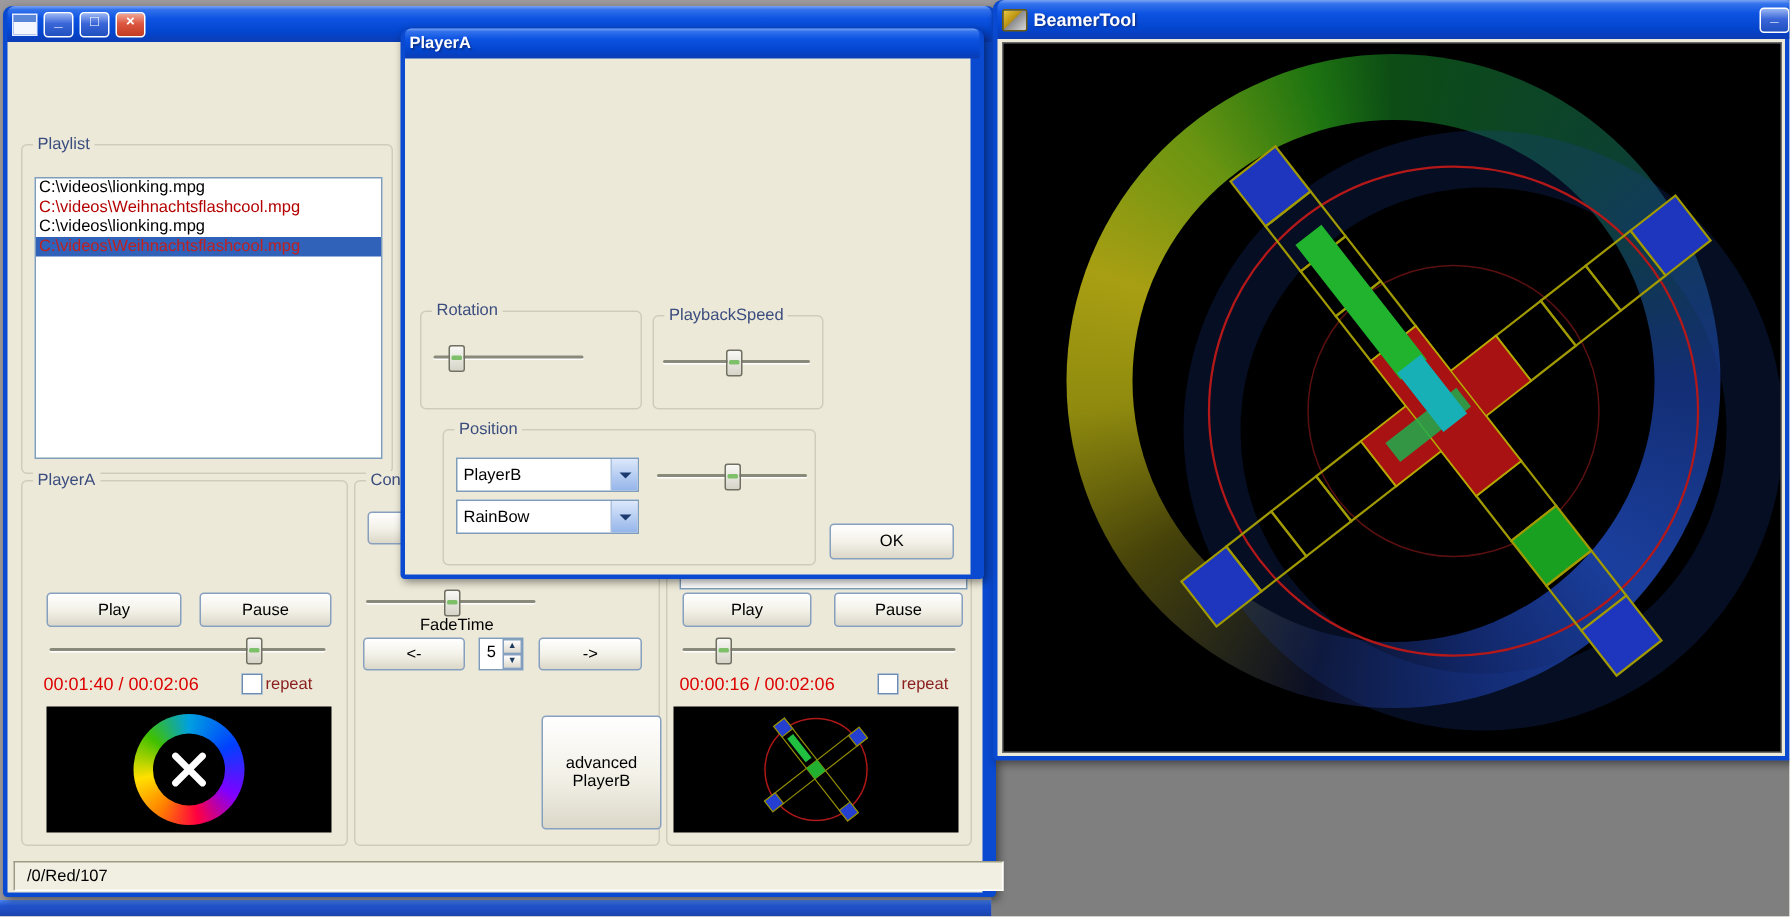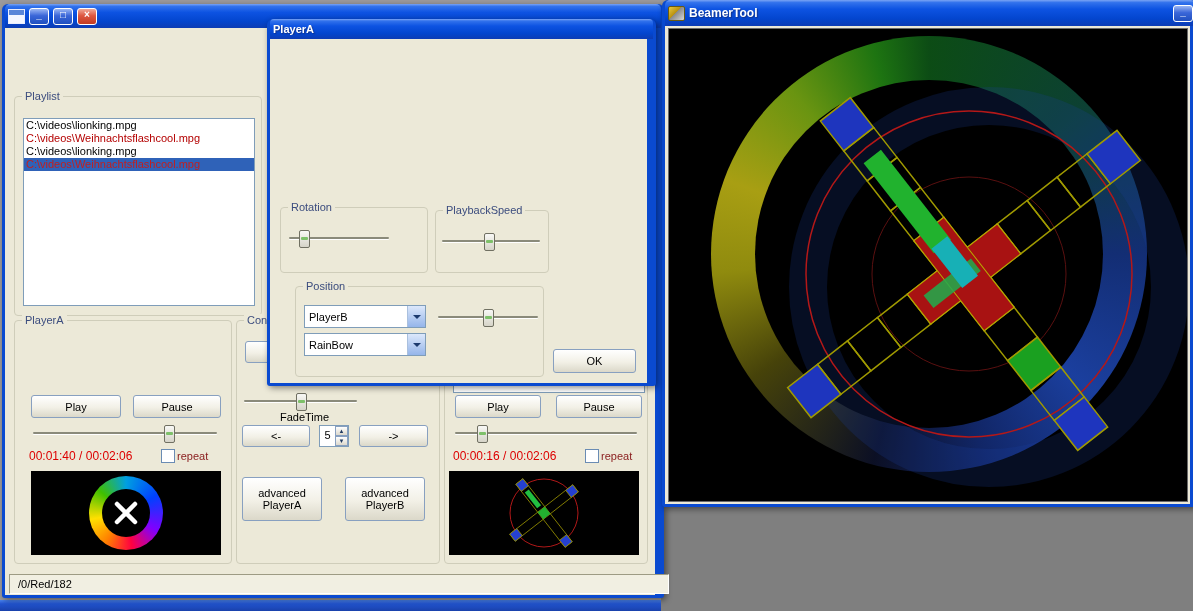--- a/index.html
+++ b/index.html
@@ -137,22 +137,21 @@
         <div style="position:absolute;left:10px;top:90px;width:115px;text-align:center">FadeTime</div>
         <div class="btn" style="left:5px;top:104px;width:66px;height:20px">&lt;-</div>
         <div class="updown" style="left:82px;top:104px;width:28px;height:20px">
           <div class="uval">5</div>
           <div class="spin">
             <div>▲</div>
             <div>▼</div>
           </div>
         </div>
         <div class="btn" style="left:122px;top:104px;width:67px;height:20px">-&gt;</div>
-        <div class="btn" style="left:5px;top:156px;width:66px;height:42px;padding:0 6px">advanced PlayerA</div>
-        <div class="btn" style="left:108px;top:156px;width:66px;height:42px;padding:0 6px">advanced PlayerB</div>
+        <div class="btn" style="left:124px;top:156px;width:66px;height:42px;padding:16px 6px">advanced PlayerB</div>
       </div>
 
       <div class="group" style="left:439px;top:292px;width:202px;height:242px">
         <div class="textbox" style="left:8px;top:47px;width:184px;height:19px"></div>
         <div class="btn" style="left:10px;top:74px;width:84px;height:21px">Play</div>
         <div class="btn" style="left:111px;top:74px;width:84px;height:21px">Pause</div>
         <div class="slider" style="left:10px;top:104px;width:182px">
           <div class="track"></div>
           <div class="thumb" style="left: 15%;"></div>
         </div>
@@ -170,21 +169,21 @@
               <rect x="90.5" y="2" width="9" height="9" fill="#2540d0"></rect>
               <rect x="90.5" y="73" width="9" height="9" fill="#2540d0"></rect>
               <rect x="90.5" y="37.5" width="9" height="9" fill="#22b030" stroke="none"></rect>
               <rect x="92.5" y="14" width="5" height="20" fill="#22c040" stroke="none"></rect>
             </g>
           </svg>
         </div>
       </div>
 
       <div class="statusbar" style="left:4px;top:546px;width:642px;height:18px">
-        <span>/0/Red/182</span>
+        <span>/0/Red/107</span>
       </div>
     </div>
   </div>
 
   <div class="xp-window" style="left:662px;top:0;width:531px">
     <div class="titlebar" style="height:26px">
       <span class="app-icon bt-icon"></span>
       <span class="title">BeamerTool</span>
       <span class="tb-btn">_</span>
     </div>

